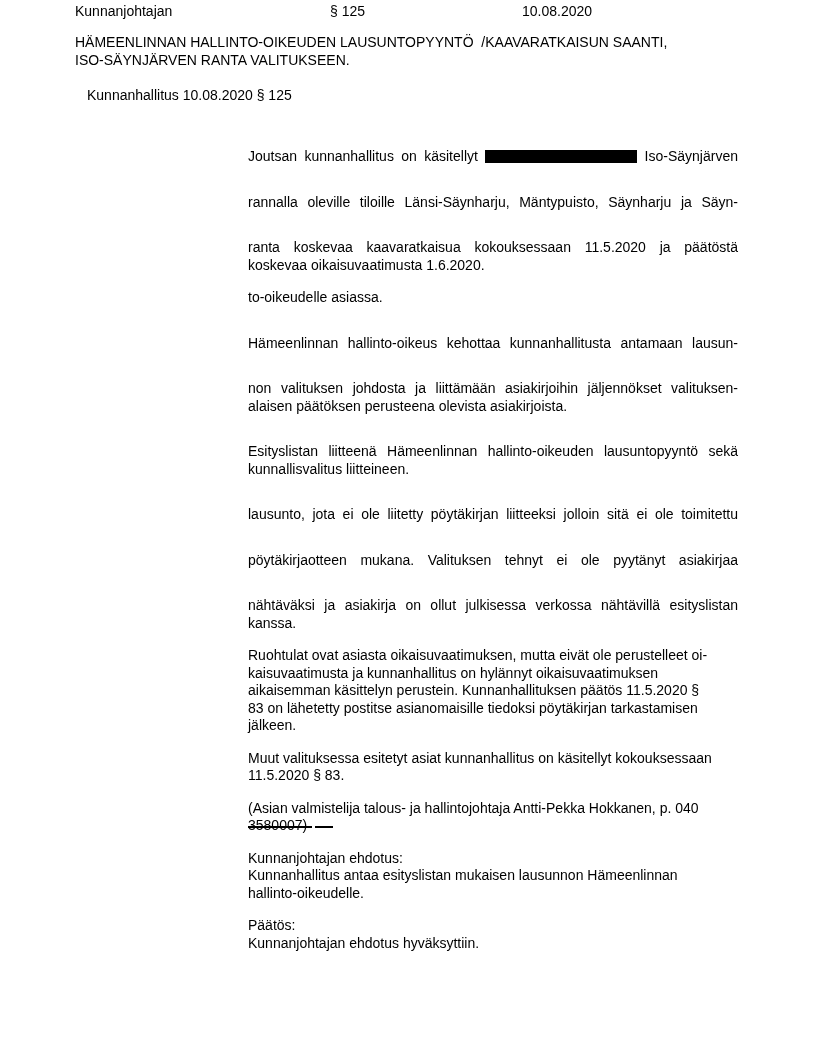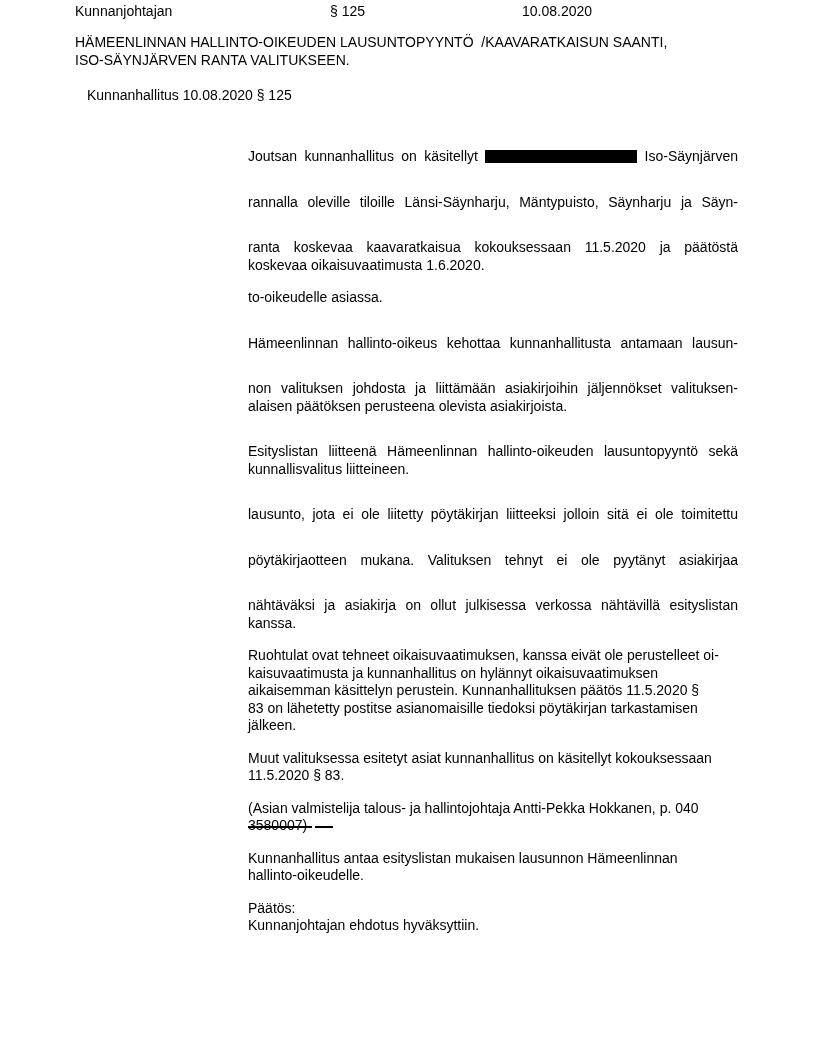--- a/index.html
+++ b/index.html
@@ -82,35 +82,36 @@
         <div class="line just"><span>Esityslistan </span><span class="u">liitteenä</span><span> Hämeenlinnan hallinto-oikeuden lausuntopyyntö sekä</span></div>
         <div class="line"><span>kunnallisvalitus liitteineen.</span></div>
       </div>
       <div class="para">
         <div class="line just"><span>lausunto, jota ei ole liitetty pöytäkirjan liitteeksi jolloin sitä ei ole toimitettu</span></div>
         <div class="line just"><span>pöytäkirjaotteen mukana. Valituksen tehnyt ei ole pyytänyt asiakirjaa</span></div>
         <div class="line just"><span>nähtäväksi ja asiakirja on ollut julkisessa verkossa nähtävillä esityslistan</span></div>
         <div class="line"><span>kanssa.</span></div>
       </div>
       <div class="para">
-        <div class="line"><span>Ruohtulat ovat tehneet oikaisuvaatimuksen, kanssa eivät ole perustelleet oi-</span></div>
+        <div class="line"><span>Ruohtulat ovat asiasta oikaisuvaatimuksen, mutta eivät ole perustelleet oi-</span></div>
         <div class="line"><span>kaisuvaatimusta ja kunnanhallitus on hylännyt oikaisuvaatimuksen</span></div>
         <div class="line"><span>aikaisemman käsittelyn perustein. Kunnanhallituksen päätös 11.5.2020 §</span></div>
         <div class="line"><span>83 on lähetetty postitse asianomaisille tiedoksi pöytäkirjan tarkastamisen</span></div>
         <div class="line"><span>jälkeen.</span></div>
       </div>
       <div class="para">
         <div class="line"><span>Muut valituksessa esitetyt asiat kunnanhallitus on käsitellyt kokouksessaan</span></div>
         <div class="line"><span>11.5.2020 § 83.</span></div>
       </div>
       <div class="para">
         <div class="line"><span>(Asian valmistelija talous- ja hallintojohtaja Antti-Pekka Hokkanen, p. 040</span></div>
         <div class="line"><span>3580007)</span></div>
       </div>
       <div class="para">
+        <div class="line"><span class="u">Kunnanjohtajan ehdotus:</span></div>
         <div class="line"><span>Kunnanhallitus antaa esityslistan mukaisen lausunnon Hämeenlinnan</span></div>
         <div class="line"><span>hallinto-oikeudelle.</span></div>
       </div>
       <div class="para">
         <div class="line"><span class="u">Päätös:</span></div>
         <div class="line"><span>Kunnanjohtajan ehdotus hyväksyttiin.</span></div>
       </div>
     </div>
 
   <div class="sig"><span class="seg" style="width: 64px; background: rgb(0, 0, 0); margin-right: 3px;"></span><span class="seg" style="width: 18px; background: rgb(0, 0, 0);"></span></div>

